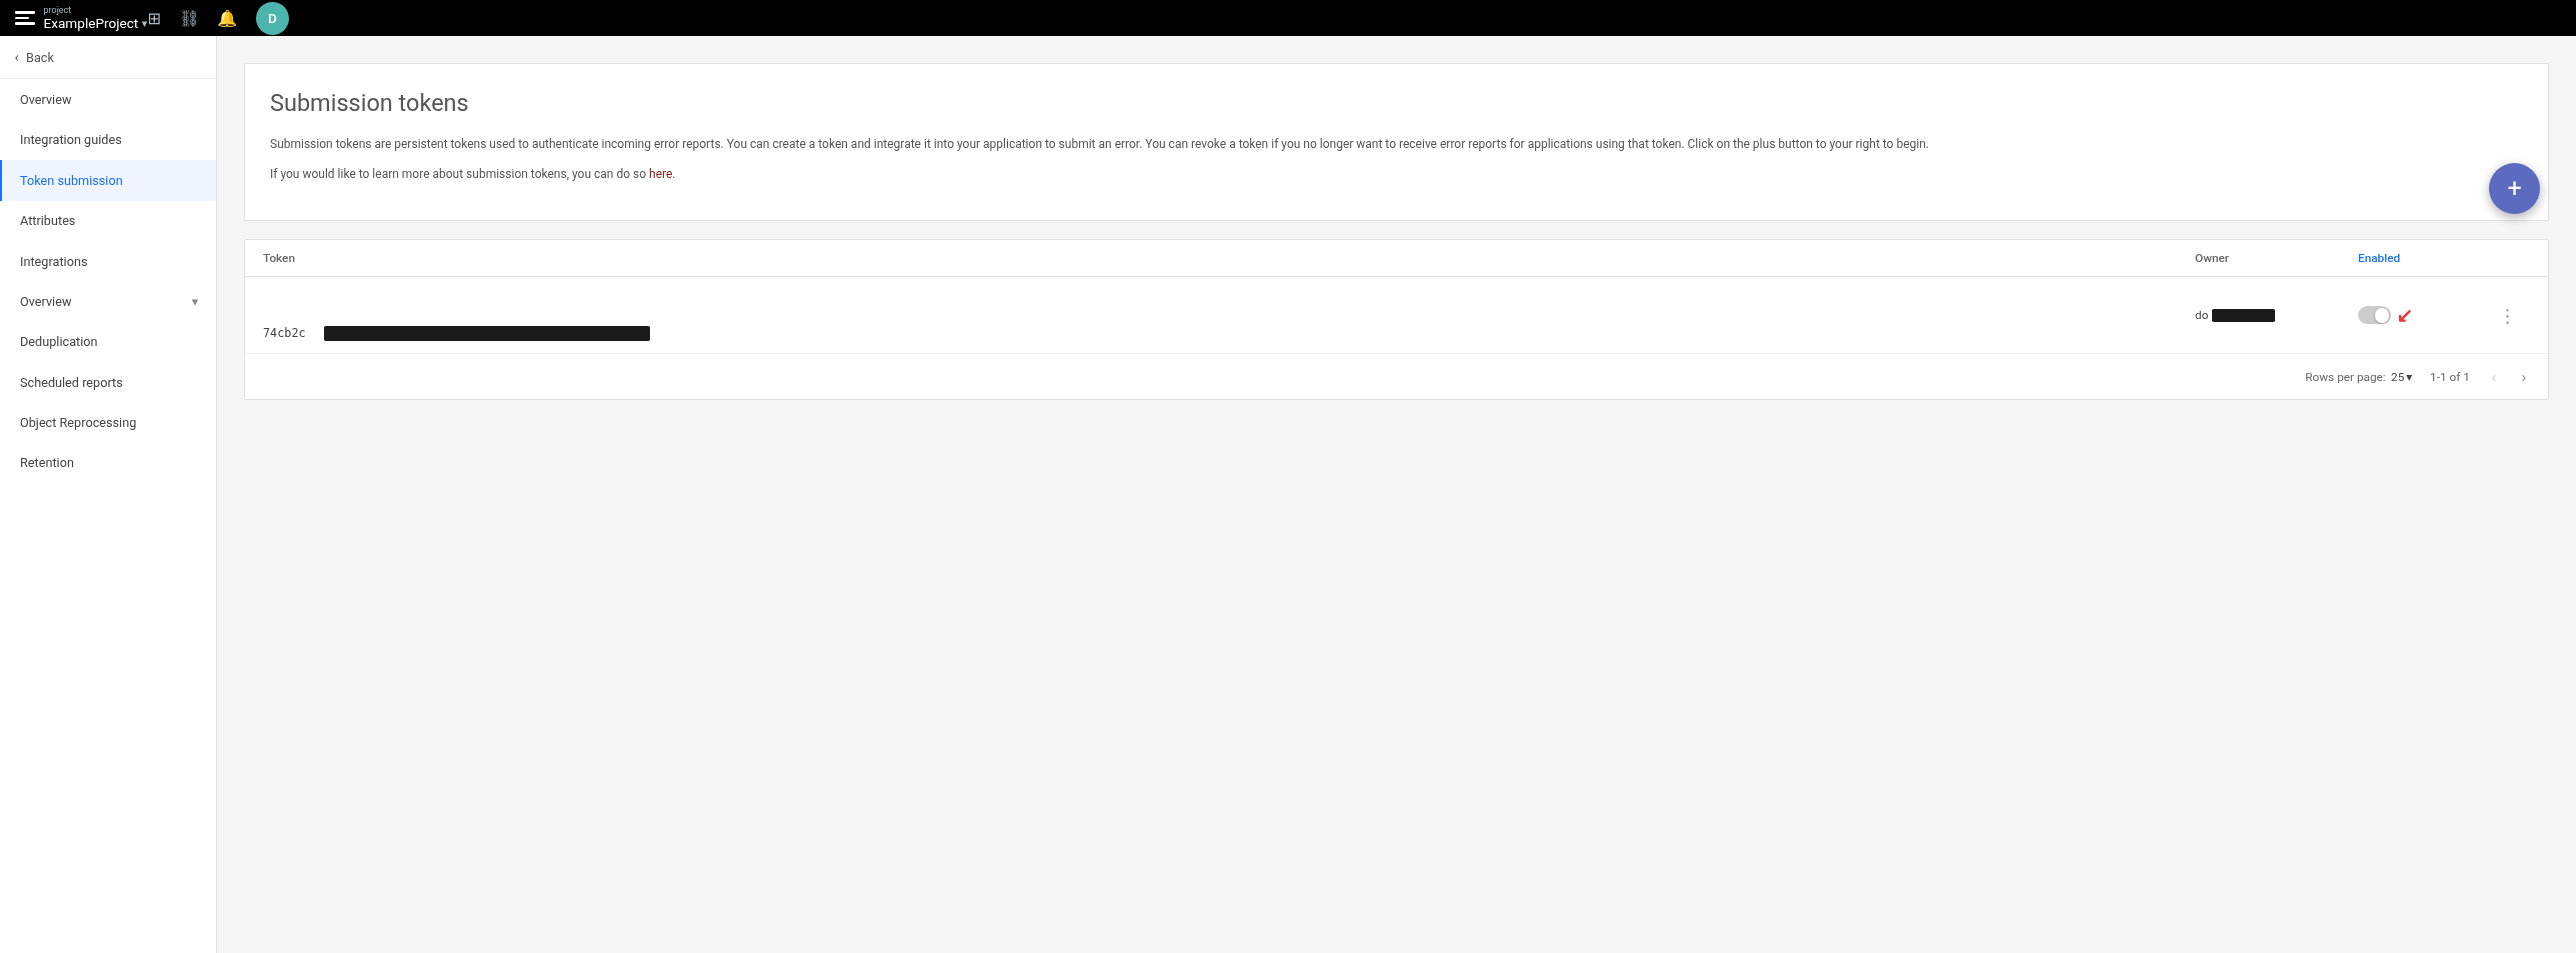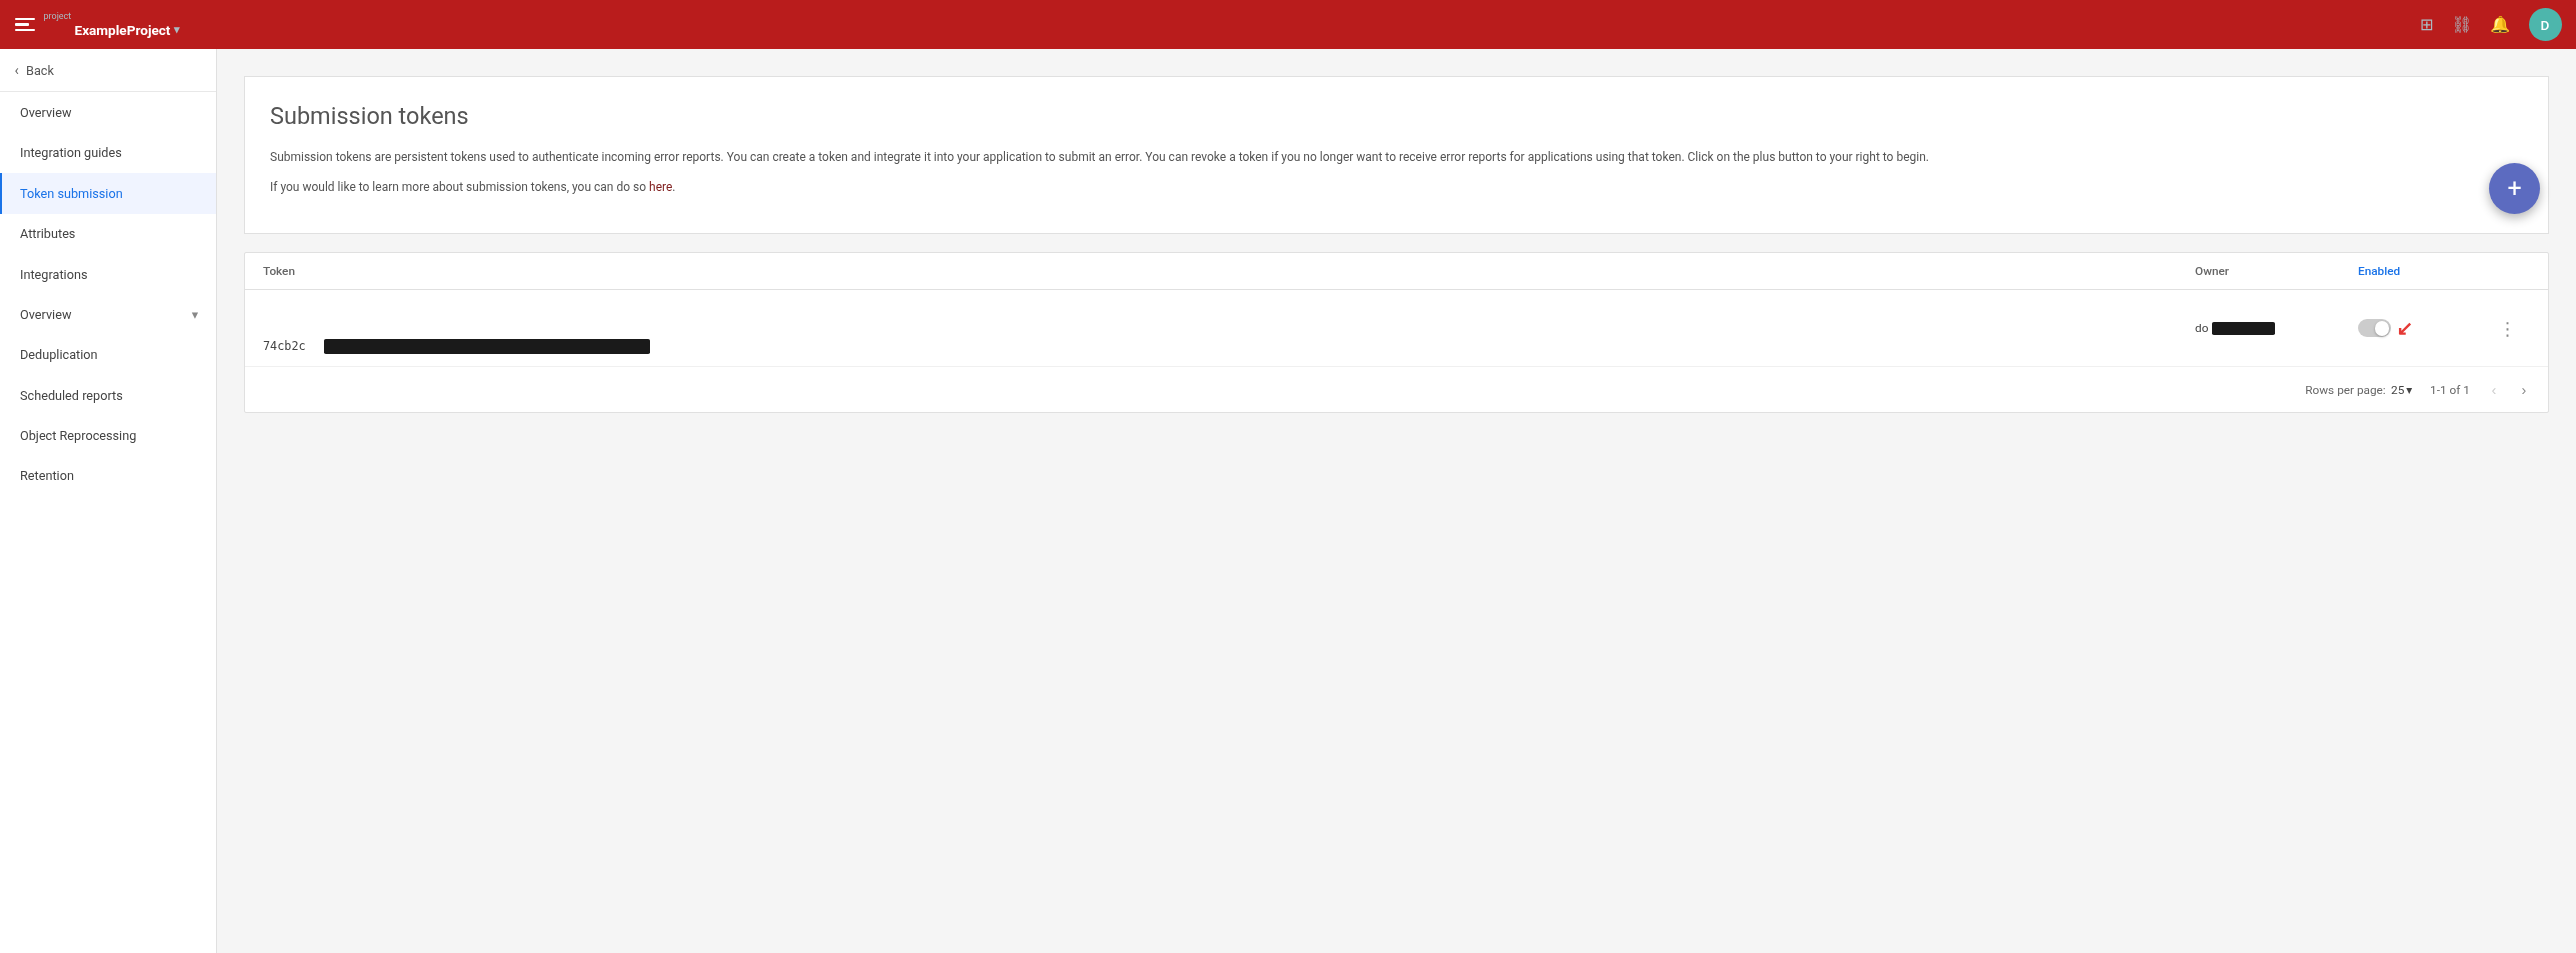--- a/index.html
+++ b/index.html
@@ -1,25 +1,24 @@
 <!DOCTYPE html>
 <html style="font-size:14.5px"><head>
   <meta charset="utf-8">
   <style>
     * { box-sizing: border-box; margin: 0; padding: 0; }
     body { font-family: 'Roboto', Arial, sans-serif; background: #f5f5f5; color: #333; height: 100vh; display: flex; flex-direction: column; }
 
     
     .topnav {
-      background: #b91c1c;
-      height: 49px;
+      background: #000000;
+      height: 36px;
       display: flex;
       align-items: center;
       padding: 0 14.5px;
-      justify-content: space-between;
       flex-shrink: 0;
     }
     .topnav-left {
       display: flex;
       align-items: center;
       gap: 9px;
     }
     .topnav-logo {
       display: flex;
       flex-direction: column;
@@ -39,25 +38,24 @@
       flex-direction: column;
     }
     .project-label {
       font-size: 9px;
       color: #aabbc3;
       line-height: 1.2;
     }
     .project-name {
       font-size: 13.6px;
       color: white;
-      font-weight: 700;
+      font-weight: 400;
       display: flex;
       align-items: center;
       gap: 3.6px;
-      margin-left: 31px;
     }
     .topnav-right {
       display: flex;
       align-items: center;
       gap: 18px;
     }
     .topnav-icon {
       color: #aabbc3;
       font-size: 16.3px;
       cursor: pointer;

